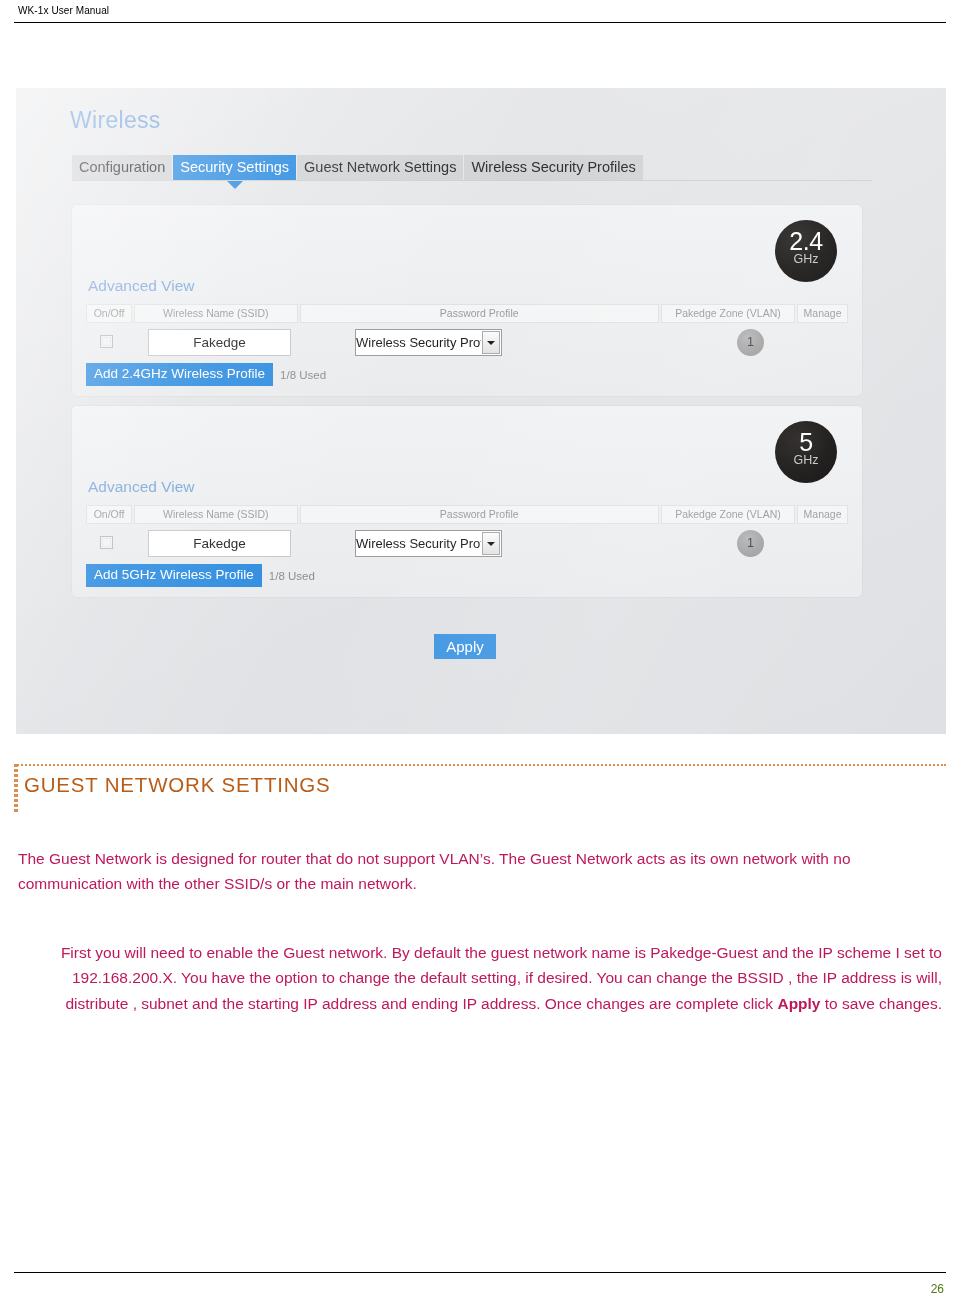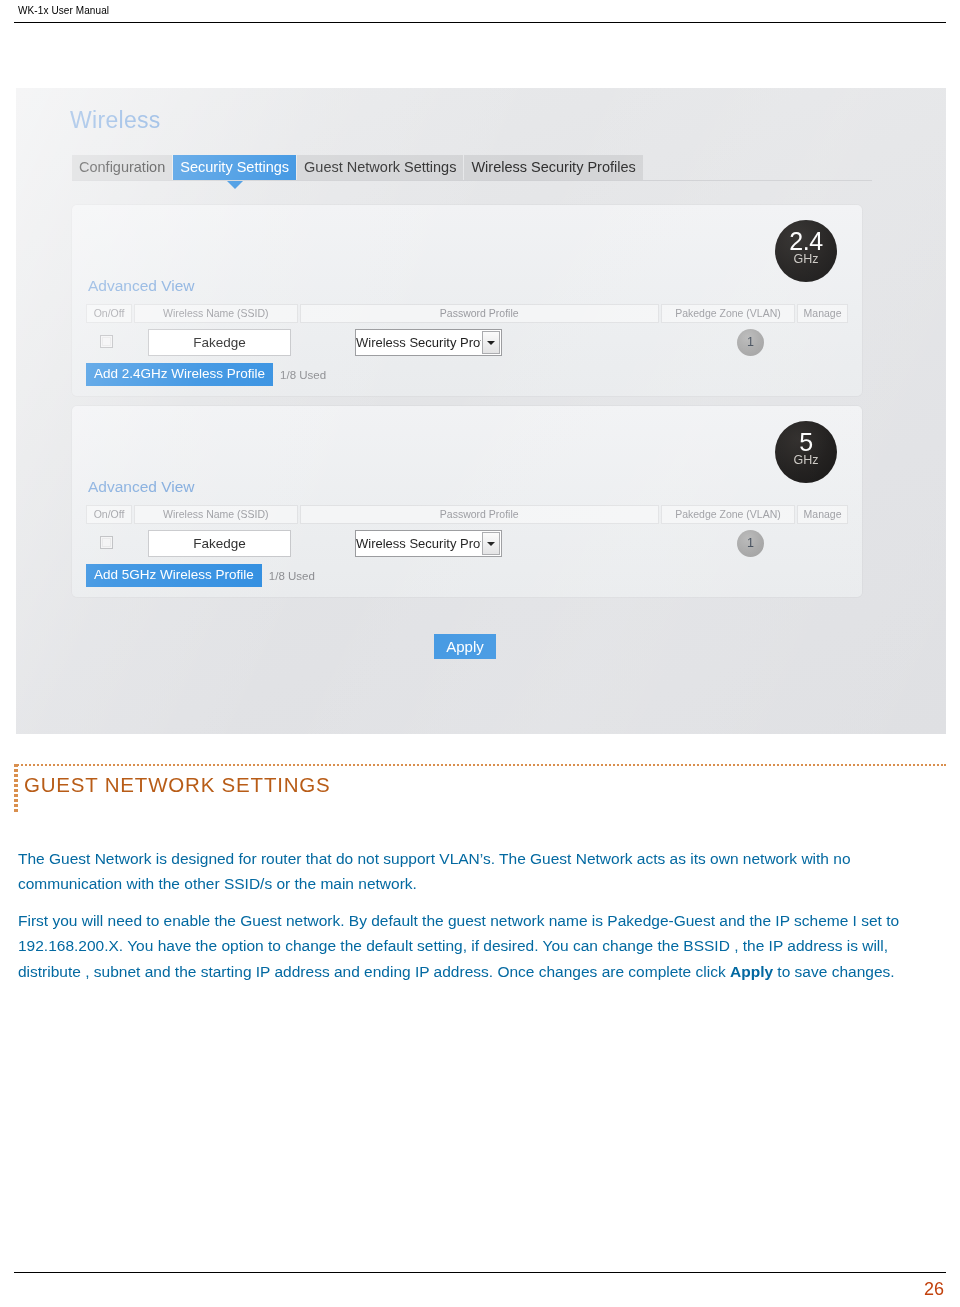--- a/index.html
+++ b/index.html
@@ -315,40 +315,40 @@
     color: #b85c17;
   }
 
   
   .para {
     position: absolute;
     left: 18px;
     width: 924px;
     font-size: 15.5px;
     line-height: 25.5px;
-    color: #0369a1;
+    color: #be185d;
   }
   .para.p1 { top: 830px; }
-  .para.p2 { top: 892px; }
+  .para.p2 { top: 924px; text-align: right; }
   .para b { font-weight: bold; }
 
   
   .footer-rule {
     position: absolute;
     left: 14px; top: 1272px;
     width: 932px;
     height: 0;
     border-top: 1.3px solid #000;
   }
   .footer-page {
     position: absolute;
     right: 16px; top: 1279px;
-    font-size: 18px;
+    font-size: 12px;
     line-height: 20px;
-    color: #c2410c;
+    color: #4d7c0f;
   }
 </style>
 </head>
 <body>
 
 <div class="doc-header">
   <div class="doc-header-title">WK-1x User Manual</div>
   <div class="doc-header-rule"></div>
 </div>
 

